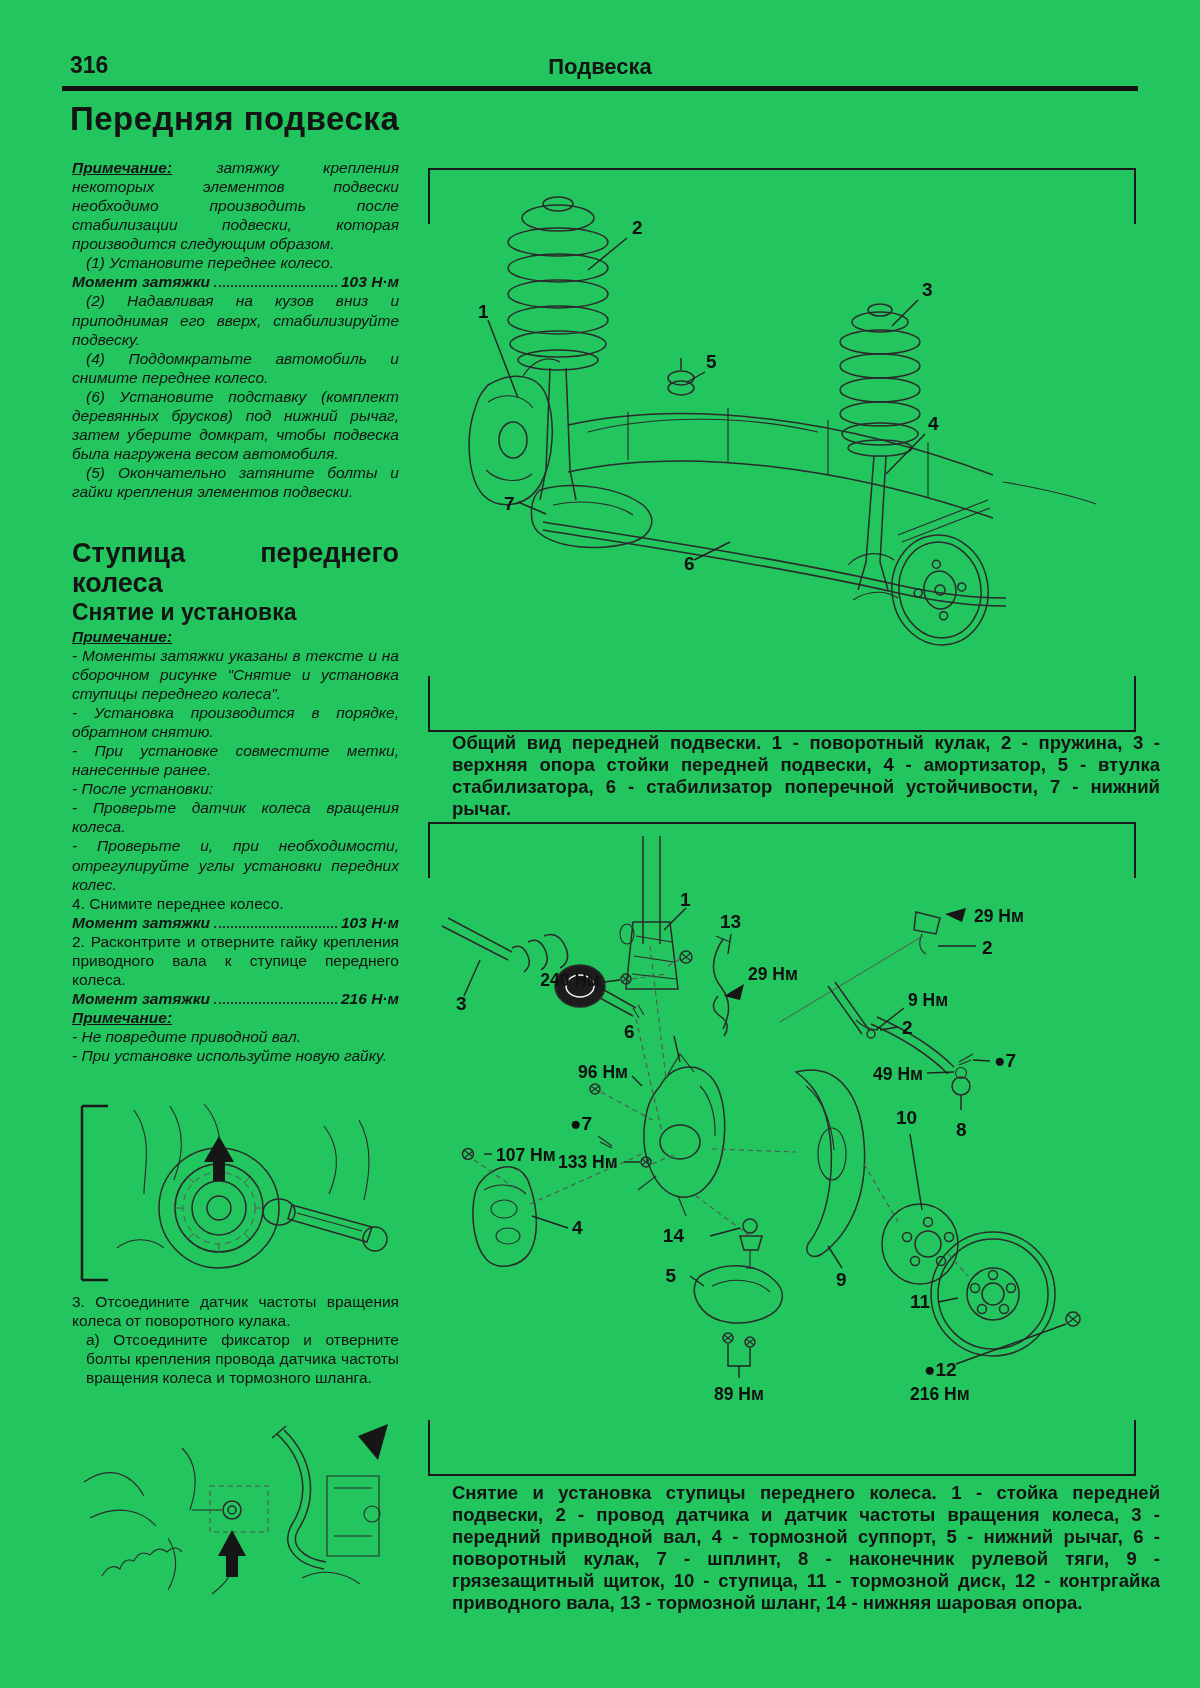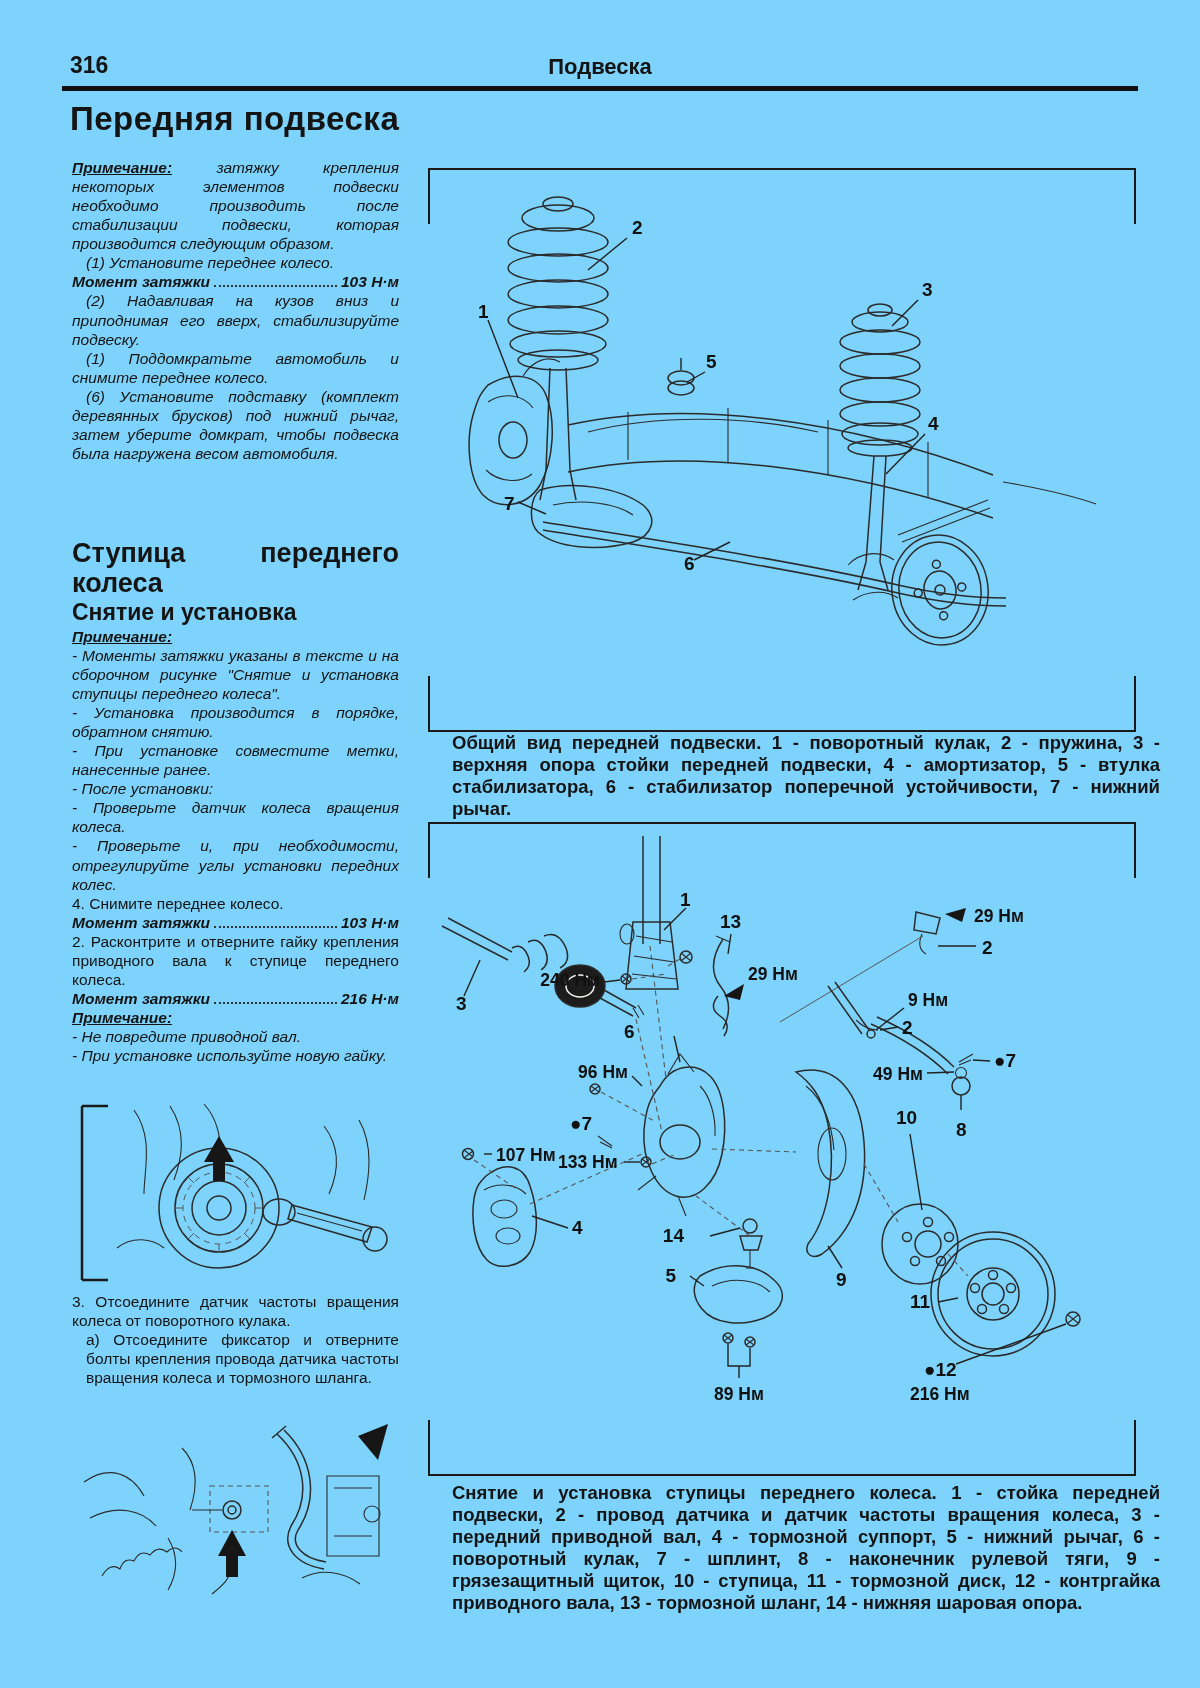--- a/index.html
+++ b/index.html
@@ -1,18 +1,18 @@
 <!DOCTYPE html>
 <html><head>
 <meta charset="utf-8">
 <style>
   html,body{margin:0;padding:0;}
   body{background:#e9e8e5;}
   .page{
-    position:relative;width:1200px;height:1688px;background:#7dd3fc;
+    position:relative;width:1200px;height:1688px;background:#22c55e;
     font-family:"Liberation Sans",sans-serif;color:#141414;overflow:hidden;
   }
   
   .header{position:absolute;left:62px;top:50px;width:1076px;height:36px;border-bottom:5px solid #111;}
   .pagenum{position:absolute;left:8px;top:2px;font-size:23px;font-weight:bold;}
   .htitle{position:absolute;left:0;right:0;top:4px;text-align:center;font-size:22px;font-weight:bold;}
   .maintitle{position:absolute;left:70px;top:100px;font-size:33px;font-weight:bold;letter-spacing:.5px;}
   
   .colblock{position:absolute;left:72px;width:327px;font-size:15.5px;line-height:1.23;text-align:justify;}
   .colblock p{margin:0;}
@@ -53,22 +53,23 @@
 
   <div class="colblock" style="top:158px;">
     <p class="it"><span class="note-label">Примечание:</span><span> затяжку крепления некоторых элементов подвески необходимо производить после стабилизации подвески, которая производится следующим образом.</span></p>
     <p class="it step">(1) Установите переднее колесо.</p>
     <div class="torque">
       <span>Момент затяжки</span>
         <span class="leader"></span>
         <span>103 Н·м</span>
     </div>
     <p class="it step">(2) Надавливая на кузов вниз и приподнимая его вверх, стабилизируйте подвеску.</p>
-    <p class="it step">(1) Поддомкратьте автомобиль и снимите переднее колесо.</p>
+    <p class="it step">(4) Поддомкратьте автомобиль и снимите переднее колесо.</p>
     <p class="it step">(6) Установите подставку (комплект деревянных брусков) под нижний рычаг, затем уберите домкрат, чтобы подвеска была нагружена весом автомобиля.</p>
+    <p class="it step">(5) Окончательно затяните болты и гайки крепления элементов подвески.</p>
   </div>
 
   <div class="colblock" style="top:538px;">
     <p class="h2">Ступица переднего колеса</p>
     <p class="h3">Снятие и установка</p>
     <p><span class="note-label">Примечание:</span></p>
     <p class="it">- Моменты затяжки указаны в тексте и на сборочном рисунке "Снятие и установка ступицы переднего колеса".</p>
     <p class="it">- Установка производится в порядке, обратном снятию.</p>
     <p class="it">- При установке совместите метки, нанесенные ранее.</p>
     <p class="it">- После установки:</p>

